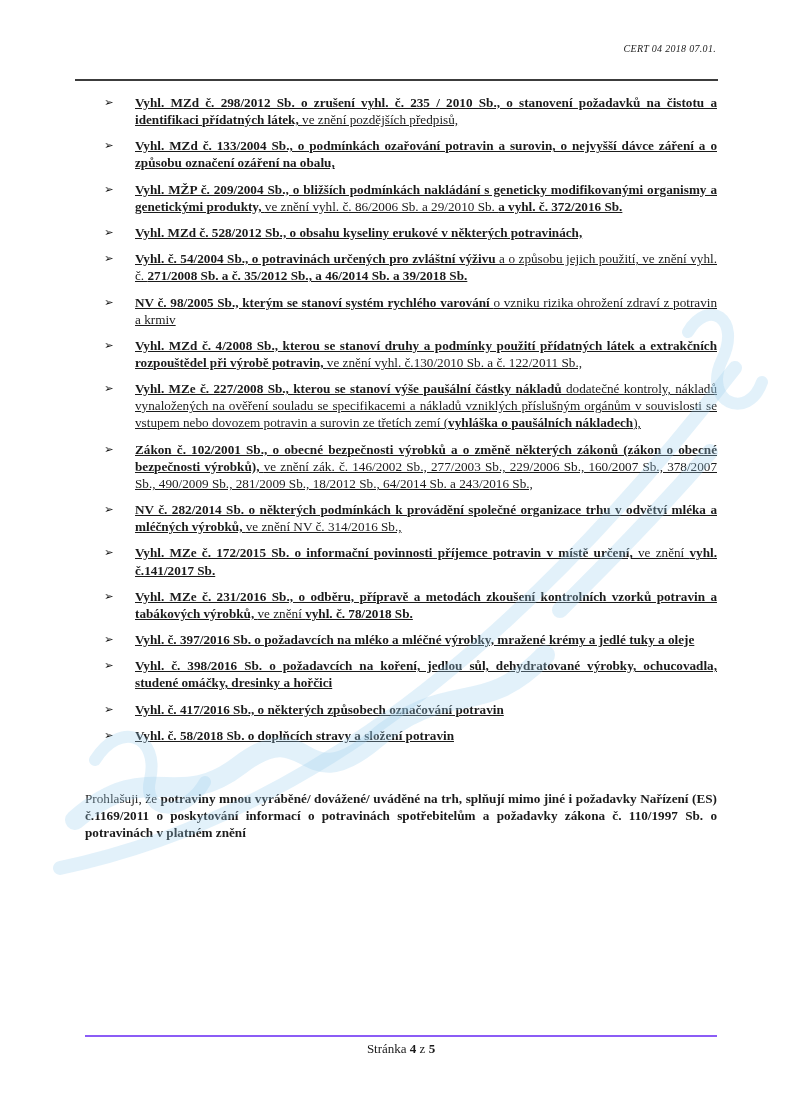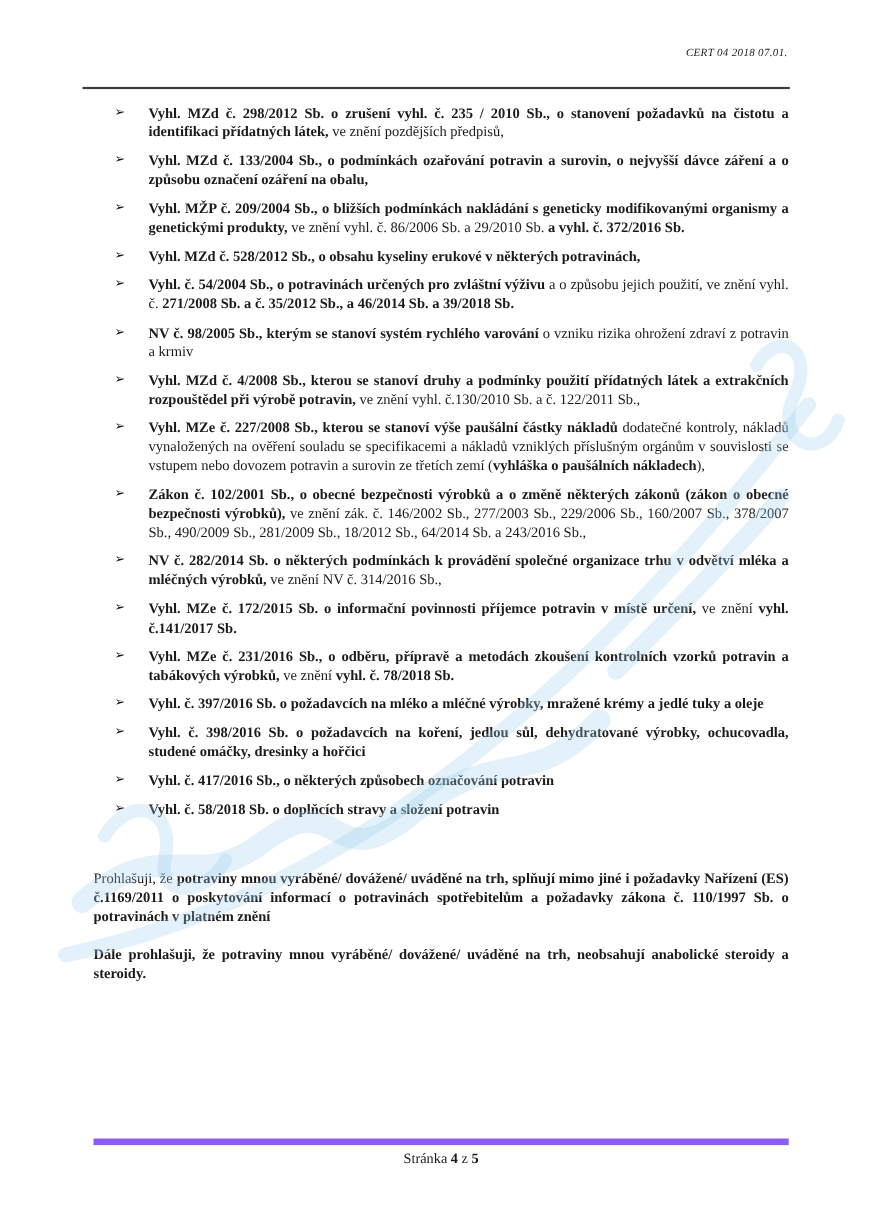--- a/index.html
+++ b/index.html
@@ -6,27 +6,27 @@
   .page{
     position:relative;width:800px;height:1100px;background:#ffffff;overflow:hidden;
     font-family:"Liberation Serif","DejaVu Serif",serif;color:#1b1b1b;
     font-size:13.2px;line-height:1.3;
   }
   .doc-code{position:absolute;top:42px;right:84px;font-style:italic;font-size:10px;color:#222;letter-spacing:.3px;}
   .header-rule{position:absolute;top:79px;left:75px;right:82px;border-top:2px solid #3c3c3c;}
   .content{position:absolute;top:94px;left:85px;width:632px;}
   .list-item{display:flex;margin-bottom:9px;}
   .bullet{flex:0 0 31px;margin-left:19px;font-size:11.5px;line-height:1.5;color:#111;}
-  .item-text{flex:1;text-align:justify;}
+  .item-text{flex:1;text-align:justify;text-decoration:underline;}
   .b{font-weight:bold;}
   .paras{margin-top:46px;}
   .para{margin-bottom:17px;text-align:justify;}
   .footer{
     position:absolute;top:1035px;left:85px;width:632px;
-    border-top:6px solid #8b5cf6;text-align:center;padding-top:4px;font-size:13px;
+    border-top:2px solid #8b5cf6;text-align:center;padding-top:4px;font-size:13px;
   }
   .watermark{position:absolute;left:0;top:0;pointer-events:none;}
 </style>
 </head>
 <body>
 
 <div class="page">
 
   <span class="doc-code">CERT 04 2018 07.01.</span>
 
@@ -94,21 +94,20 @@
           <span class="bullet">➢</span>
           <div class="item-text"><span class="b">Vyhl. č. 417/2016 Sb., o některých způsobech označování potravin</span></div>
         </div>
         <div class="list-item">
           <span class="bullet">➢</span>
           <div class="item-text"><span class="b">Vyhl. č. 58/2018 Sb. o doplňcích stravy a složení potravin</span></div>
         </div>
       </div>
     <div class="paras">
         <div class="para"><span>Prohlašuji, že </span><span class="b">potraviny mnou vyráběné/ dovážené/ uváděné na trh, splňují mimo jiné i požadavky Nařízení (ES) č.1169/2011 o poskytování informací o potravinách spotřebitelům a požadavky zákona č. 110/1997 Sb. o potravinách v platném znění</span></div>
-        <div class="para"><span class="b">Dále prohlašuji, že potraviny mnou vyráběné/ dovážené/ uváděné na trh, neobsahují anabolické steroidy a steroidy.</span></div>
       </div>
   </div>
 
   <svg class="watermark" width="800" height="1100" viewBox="0 0 800 1100">
     <g stroke="#9ed2ee" stroke-opacity="0.30" fill="none" stroke-linecap="round">
       <path d="M75 820 C150 755 175 815 240 765 C310 712 300 800 372 742 C450 675 480 722 545 655" stroke-width="20"></path>
       <path d="M60 868 C250 828 470 710 735 368" stroke-width="14"></path>
       <path d="M95 760 C120 720 160 735 150 780 C142 815 185 818 205 782" stroke-width="12"></path>
       <path d="M688 332 C708 298 742 318 722 360 C702 402 748 422 762 382" stroke-width="12"></path>
       <path d="M560 610 C610 560 650 520 710 452" stroke-width="16"></path>

